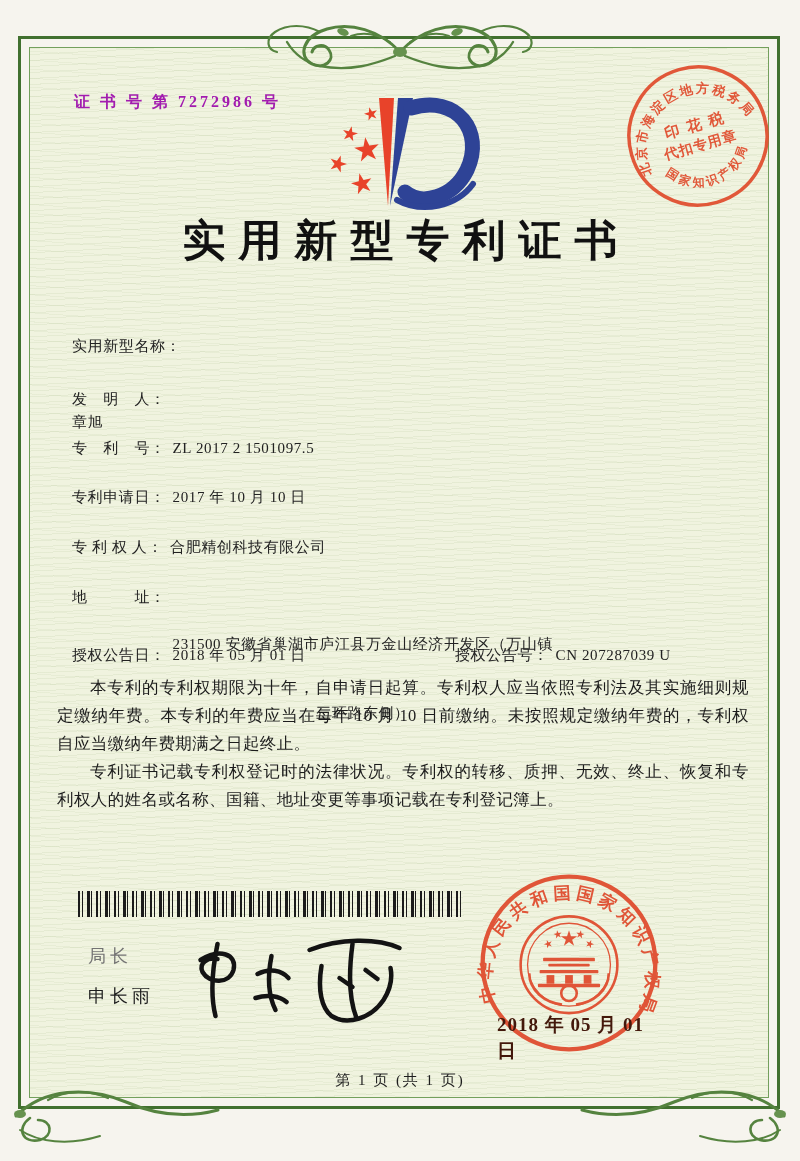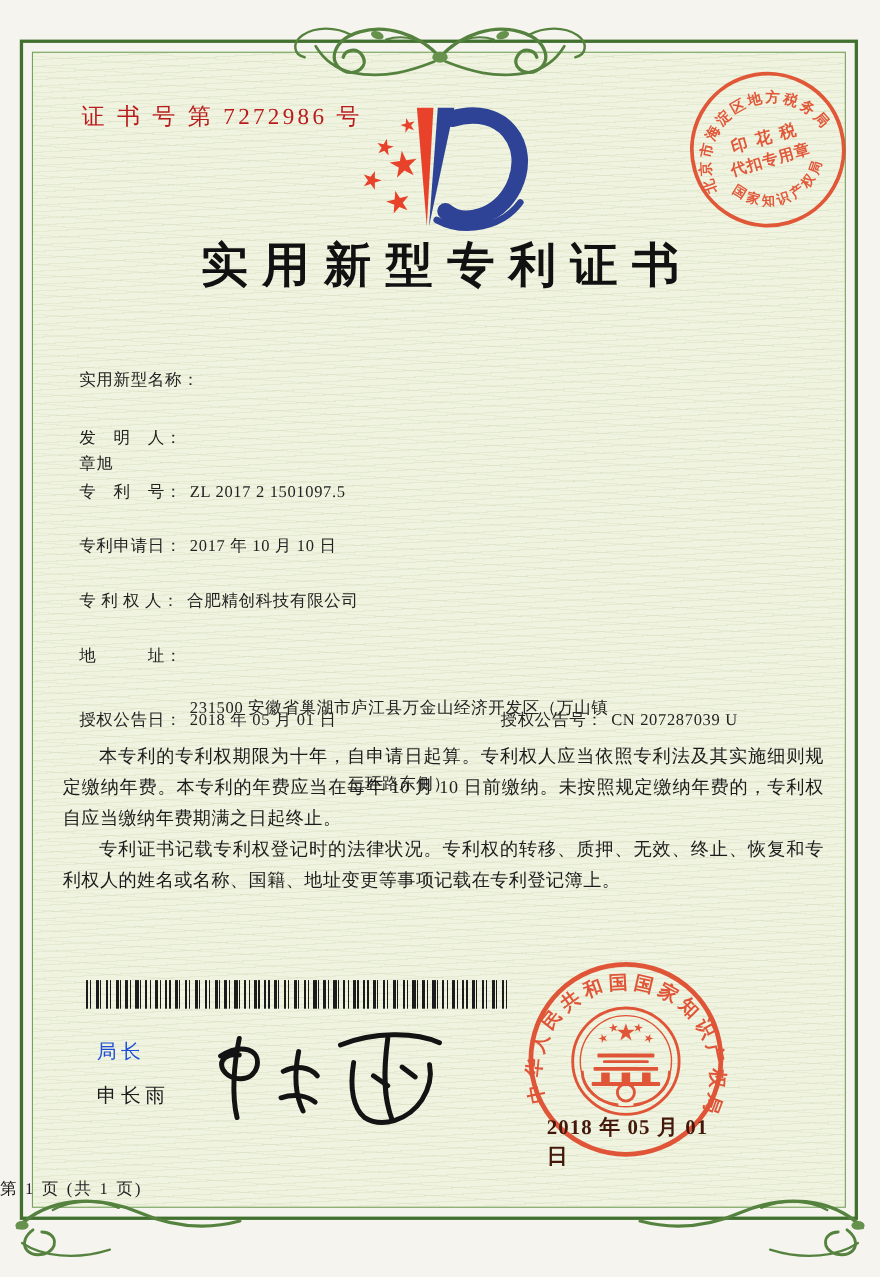--- a/index.html
+++ b/index.html
@@ -20,21 +20,21 @@
     border:1px solid #73a05c;
     background:
       repeating-linear-gradient(177deg, rgba(130,160,95,.10) 0 1px, rgba(0,0,0,0) 1px 6px),
       repeating-linear-gradient(184deg, rgba(130,160,95,.08) 0 1px, rgba(0,0,0,0) 1px 9px),
       #f0f3df;
   }
   .ornament{position:absolute;pointer-events:none;}
   
   .cert-no{
     position:absolute;left:74px;top:92px;
-    font-size:21px;letter-spacing:3px;color:#b91c1c;font-weight:400;
+    font-size:16px;letter-spacing:3px;color:#a21caf;font-weight:700;
   }
   .logo-box{position:absolute;left:305px;top:92px;width:210px;height:122px;}
   .stamp-tax{position:absolute;left:618px;top:56px;width:160px;height:160px;transform:rotate(-16deg);opacity:.92;}
   .doc-title{
     position:absolute;left:0;right:0;top:212px;text-align:center;
     font-size:43px;font-weight:bold;letter-spacing:13px;color:#111;
     text-indent:13px;
   }
   .fields{position:absolute;left:72px;top:330px;width:660px;font-size:15px;color:#222;}
   .field{position:absolute;left:0;display:flex;align-items:flex-start;letter-spacing:.6px;line-height:1.55;}
@@ -50,30 +50,30 @@
   }
   .body-text p{margin:0;text-indent:2em;}
   .barcode{
     position:absolute;left:78px;top:891px;width:386px;height:26px;
     background:repeating-linear-gradient(90deg,
       #1b1b1b 0 2px,rgba(0,0,0,0) 2px 4px,
       #1b1b1b 4px 5px,rgba(0,0,0,0) 5px 9px,
       #1b1b1b 9px 12px,rgba(0,0,0,0) 12px 13px,
       #1b1b1b 13px 14px,rgba(0,0,0,0) 14px 18px);
   }
-  .sig-title{position:absolute;left:88px;top:944px;font-size:18px;letter-spacing:4px;color:#1d4ed8;font-family:Liberation Serif, serif;}
+  .sig-title{position:absolute;left:88px;top:944px;font-size:18px;letter-spacing:4px;color:#737373;font-family:Liberation Serif, serif;}
   .sig-name{position:absolute;left:88px;top:984px;font-size:18px;letter-spacing:4px;color:#1d1d1d;font-family:"Liberation Sans","DejaVu Sans",sans-serif;}
   .signature{position:absolute;left:185px;top:916px;width:240px;height:115px;}
   .stamp-cnipa{position:absolute;left:474px;top:868px;width:190px;height:190px;opacity:.93;}
   .seal-date{
     position:absolute;left:497px;top:1012px;width:170px;
     font-size:19px;font-weight:bold;letter-spacing:1px;color:#43180b;
   }
   .footer{
-    position:absolute;left:0;right:0;top:1071px;text-align:left;
+    position:absolute;left:0;right:0;top:1071px;text-align:center;
     font-size:15px;color:#1e1e1e;letter-spacing:2px;
   }
   svg text{font-family:"Liberation Serif","DejaVu Serif",serif;}
 </style>
 </head>
 <body>
 
 <div class="page">
 
   <div class="frame-outer">

